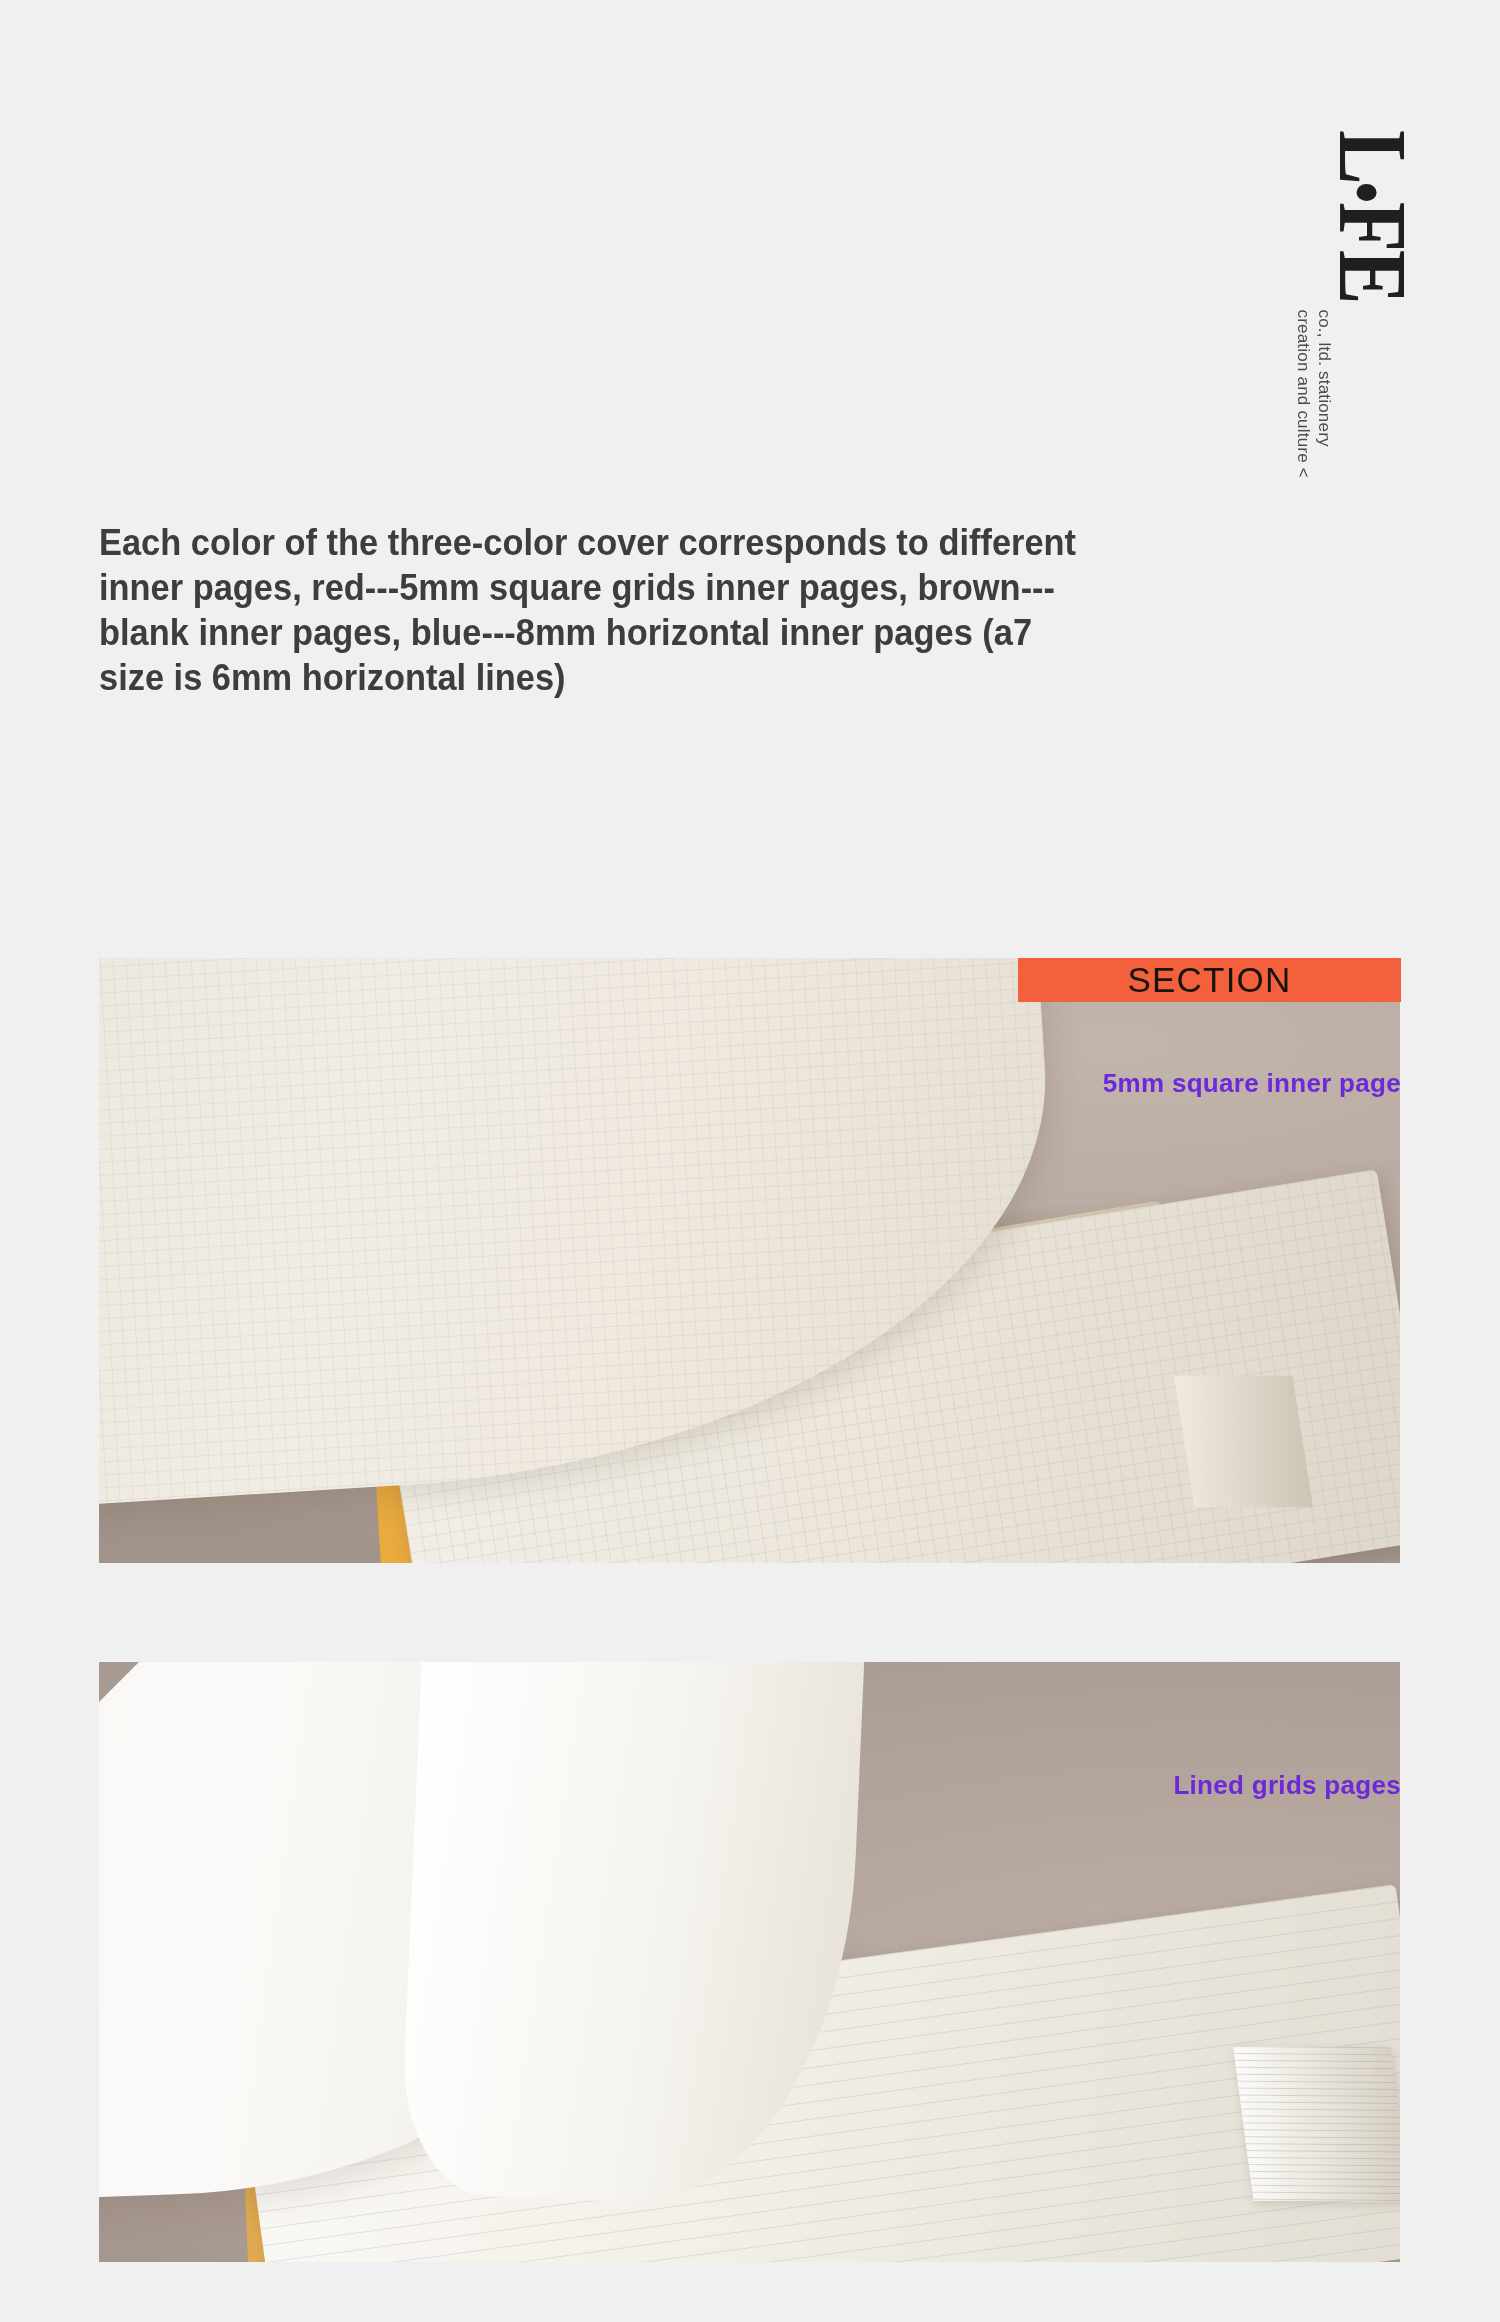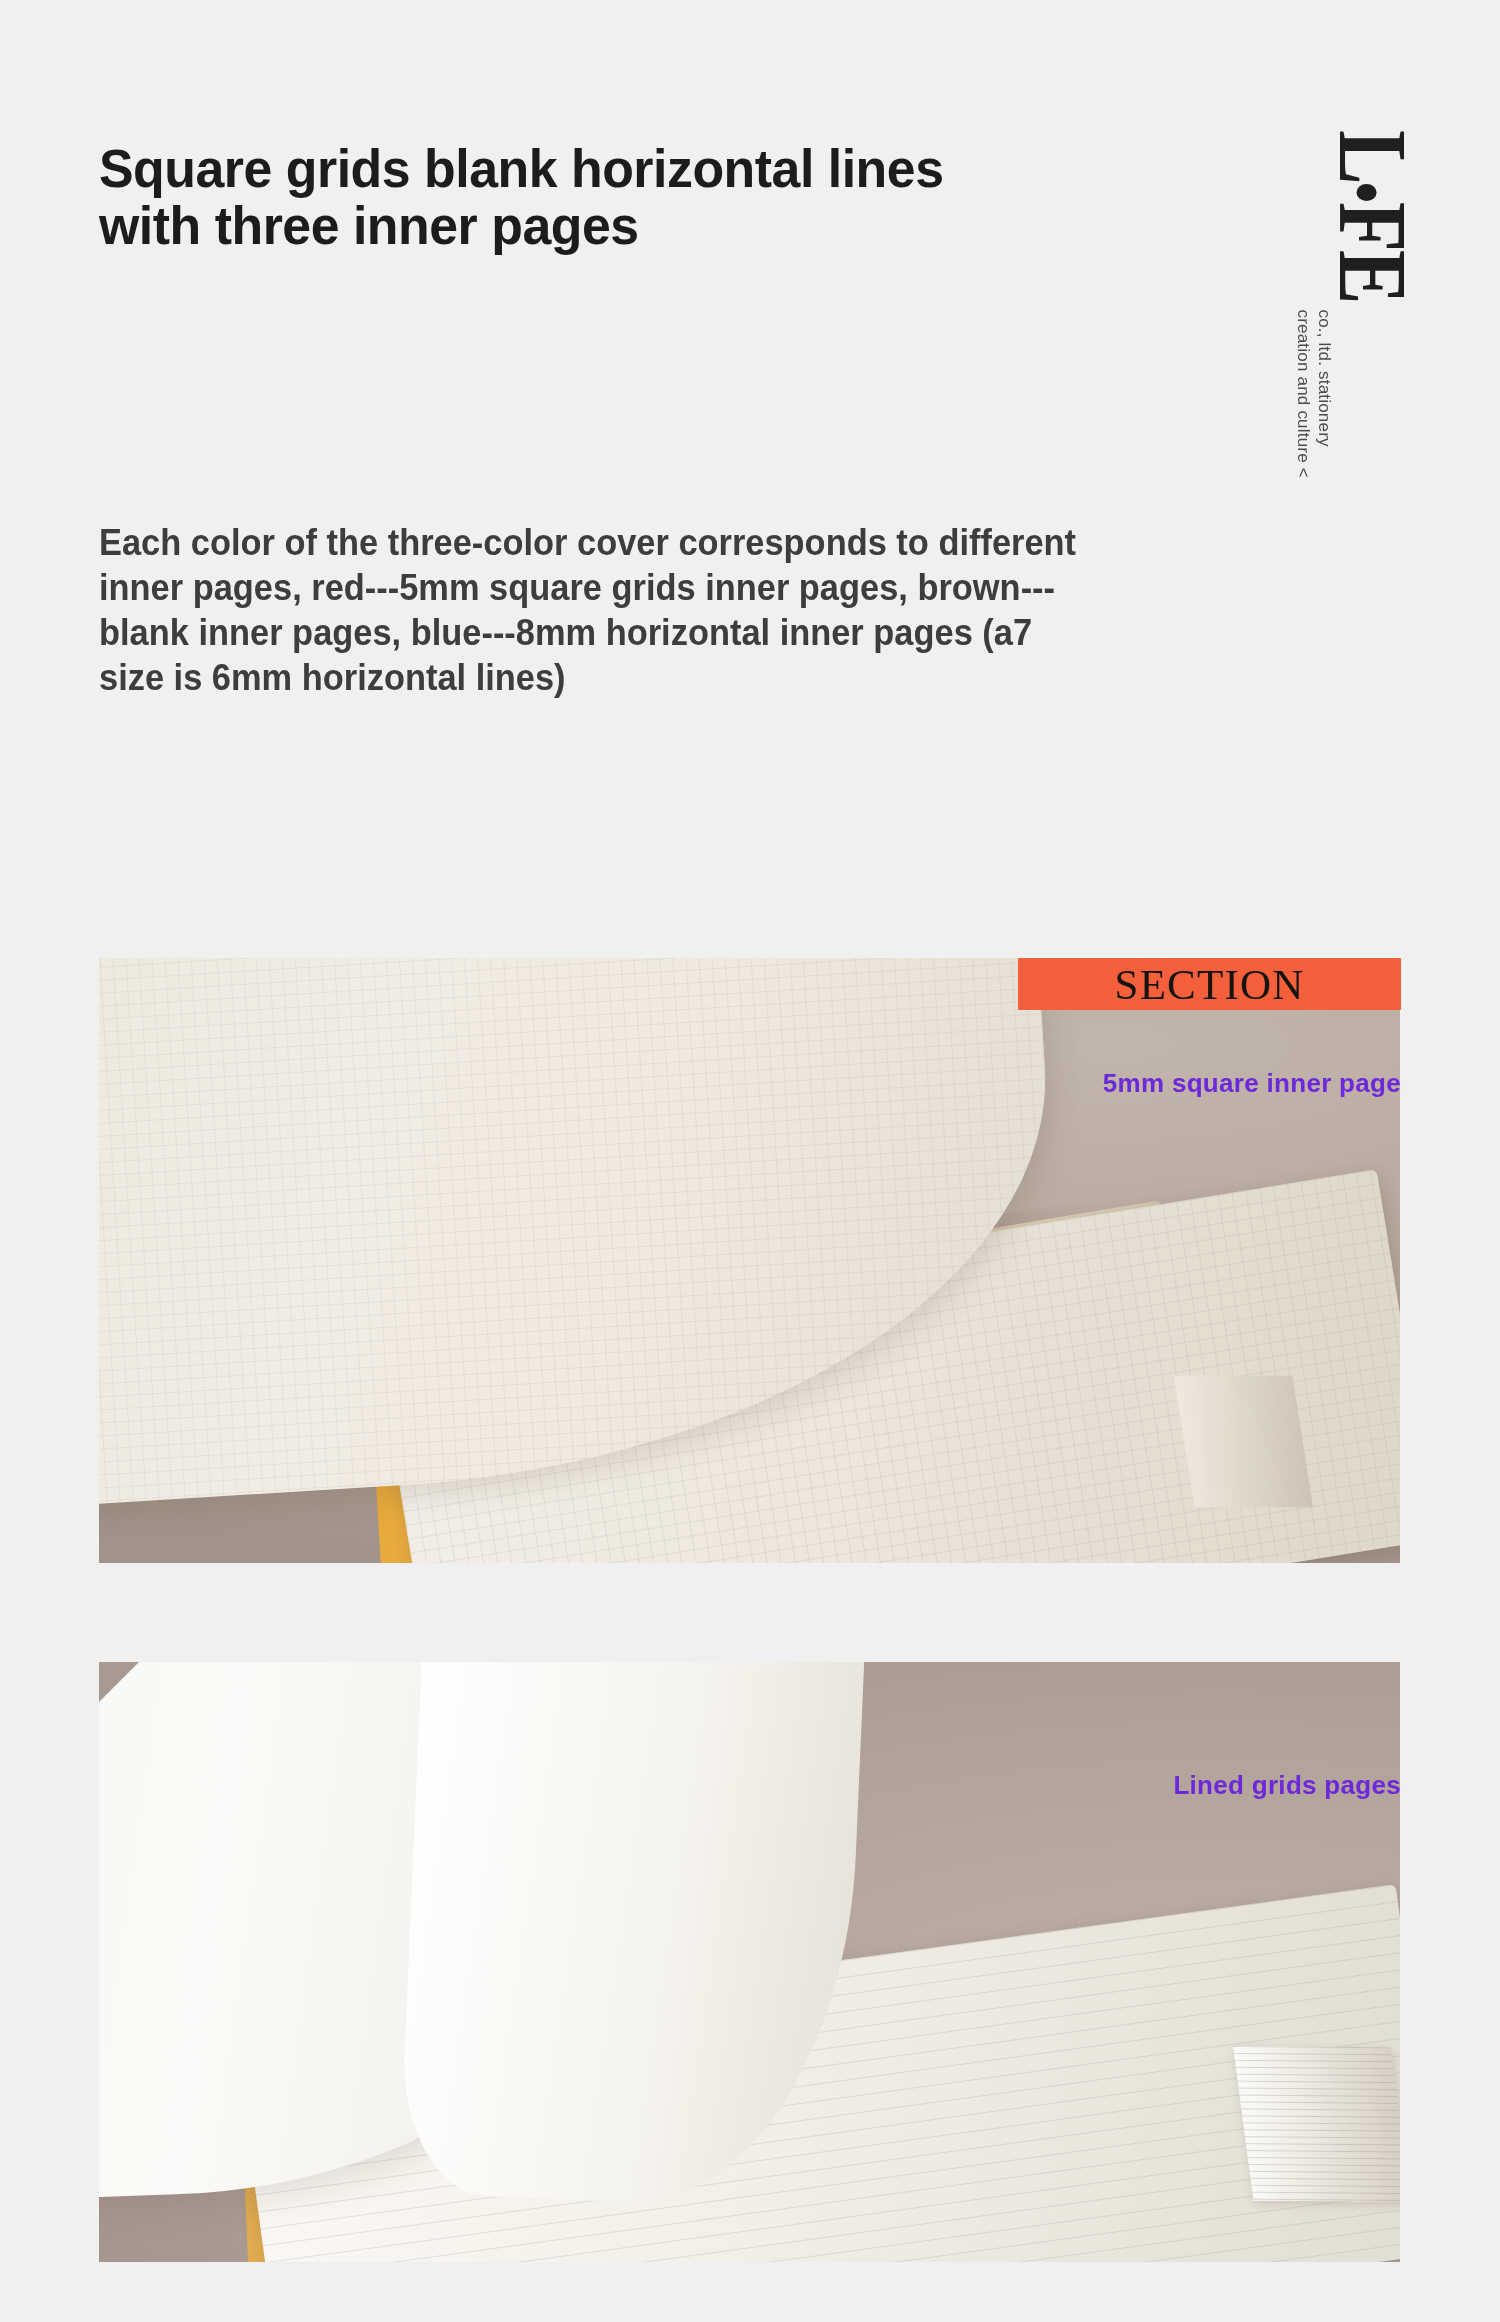--- a/index.html
+++ b/index.html
@@ -249,27 +249,27 @@
   }
   .p2-stack-lines {
     position:absolute; inset:0;
     background-image:linear-gradient(to bottom, rgba(130,130,130,0.28) 1.5px, transparent 1.5px);
     background-size:100% 7px;
   }
 
   
   .badge {
     position:absolute;
-    height:52px;
+    height:44px;
     display:flex;
     align-items:center;
     justify-content:center;
-    font-family:Liberation Serif, serif;
+    font-family:Liberation Sans, sans-serif;
     font-weight:400;
-    font-size:43px;
+    font-size:35px;
     letter-spacing:1.2px;
     color:#15140f;
   }
   #badge-section {
     left:1018px; top:958px; width:383px;
     background:#f4603c;
   }
   #badge-ruled {
     left:1018px; top:1662px; width:383px;
     background:#b0e6e3;
@@ -286,23 +286,20 @@
     width:383px;
   }
   #caption-section { left:1018px; top:1068px; }
   #caption-ruled   { left:1018px; top:1770px; }
 </style>
 </head>
 <body>
 
 <div class="page">
 
-  <div class="header">
-    <h1 class="headline">Square grids blank horizontal lines with three inner pages</h1>
-  </div>
 
   <p class="lede">Each color of the three-color cover corresponds to different inner pages, red---5mm square grids inner pages, brown---blank inner pages, blue---8mm horizontal inner pages (a7 size is 6mm horizontal lines)</p>
 
   <div class="logo-wrap">
     <div class="logo-rot">
       <span class="logo-mark"><span>L</span><span class="dot"></span><span>FE</span></span>
       <span class="logo-tag">
         <span>co., ltd. stationery</span>
         <span>creation and culture &lt;</span>
       </span>

